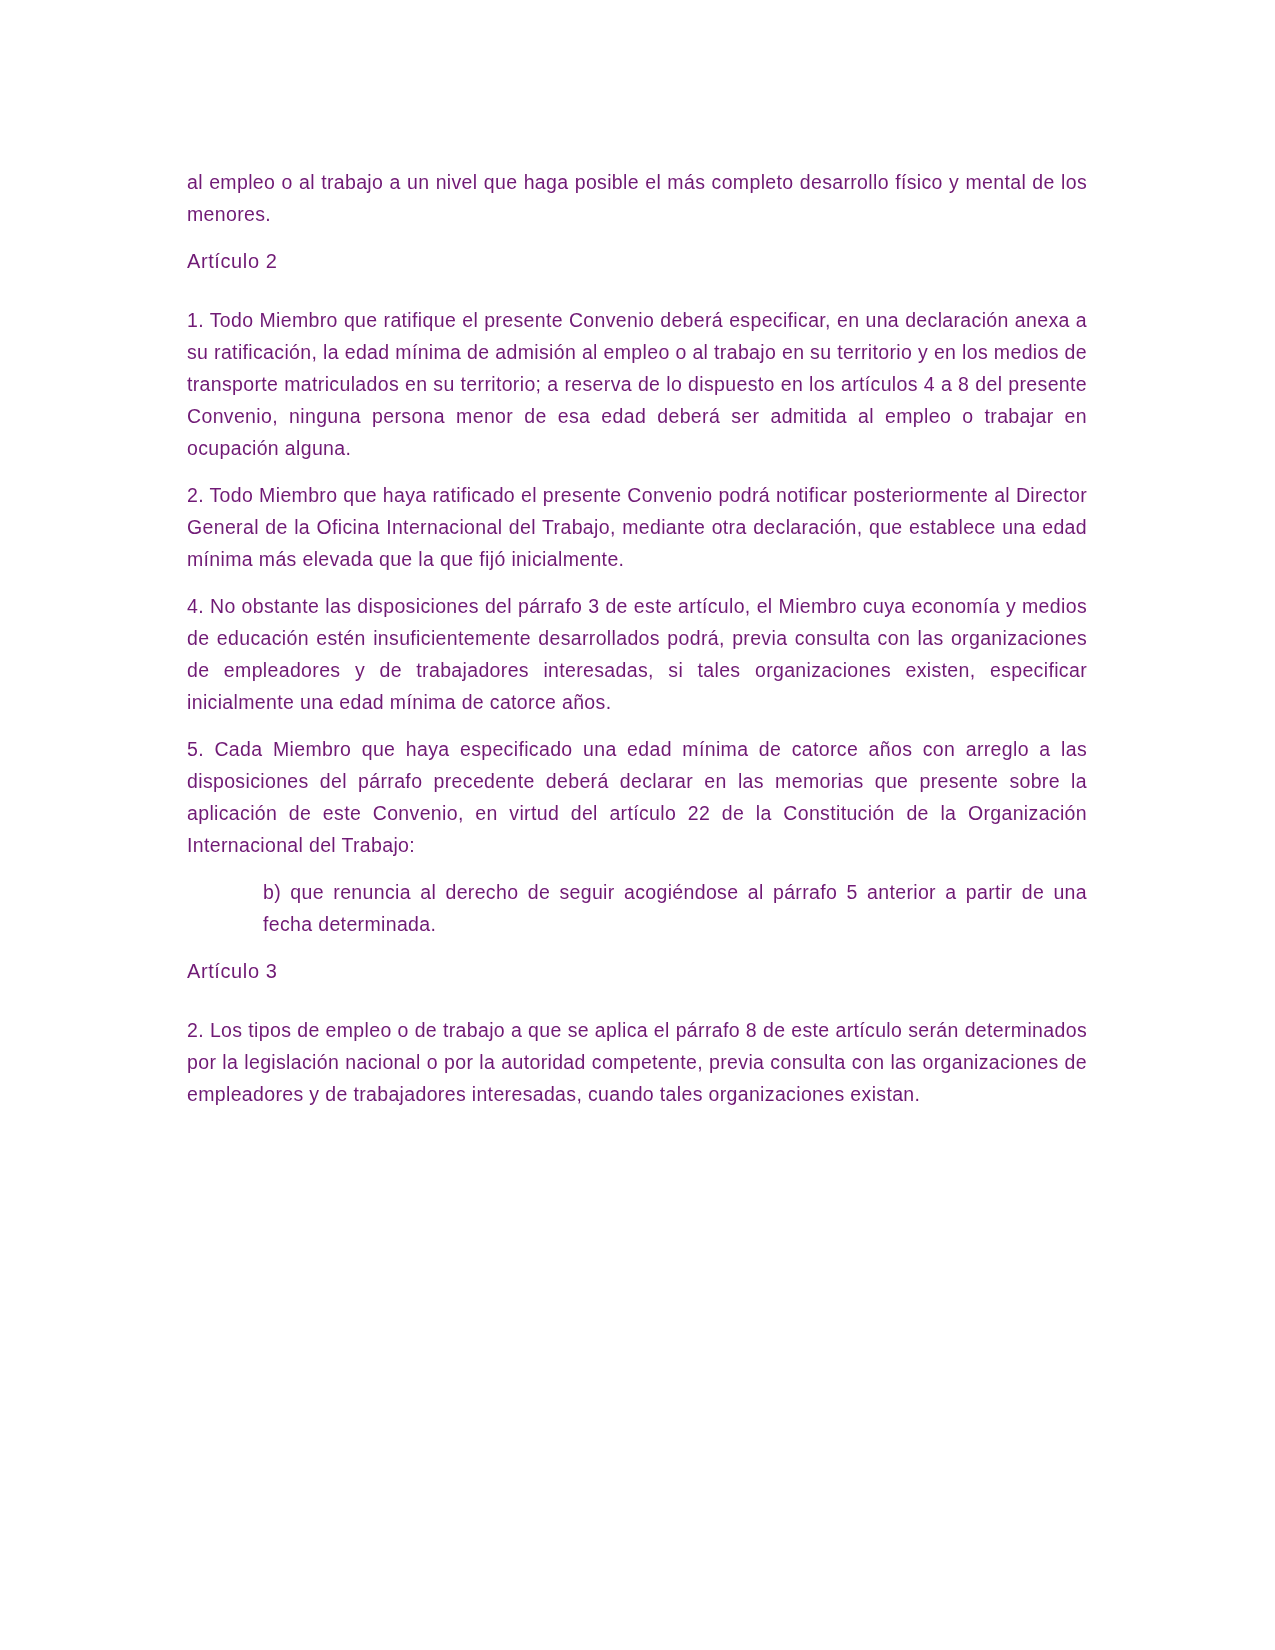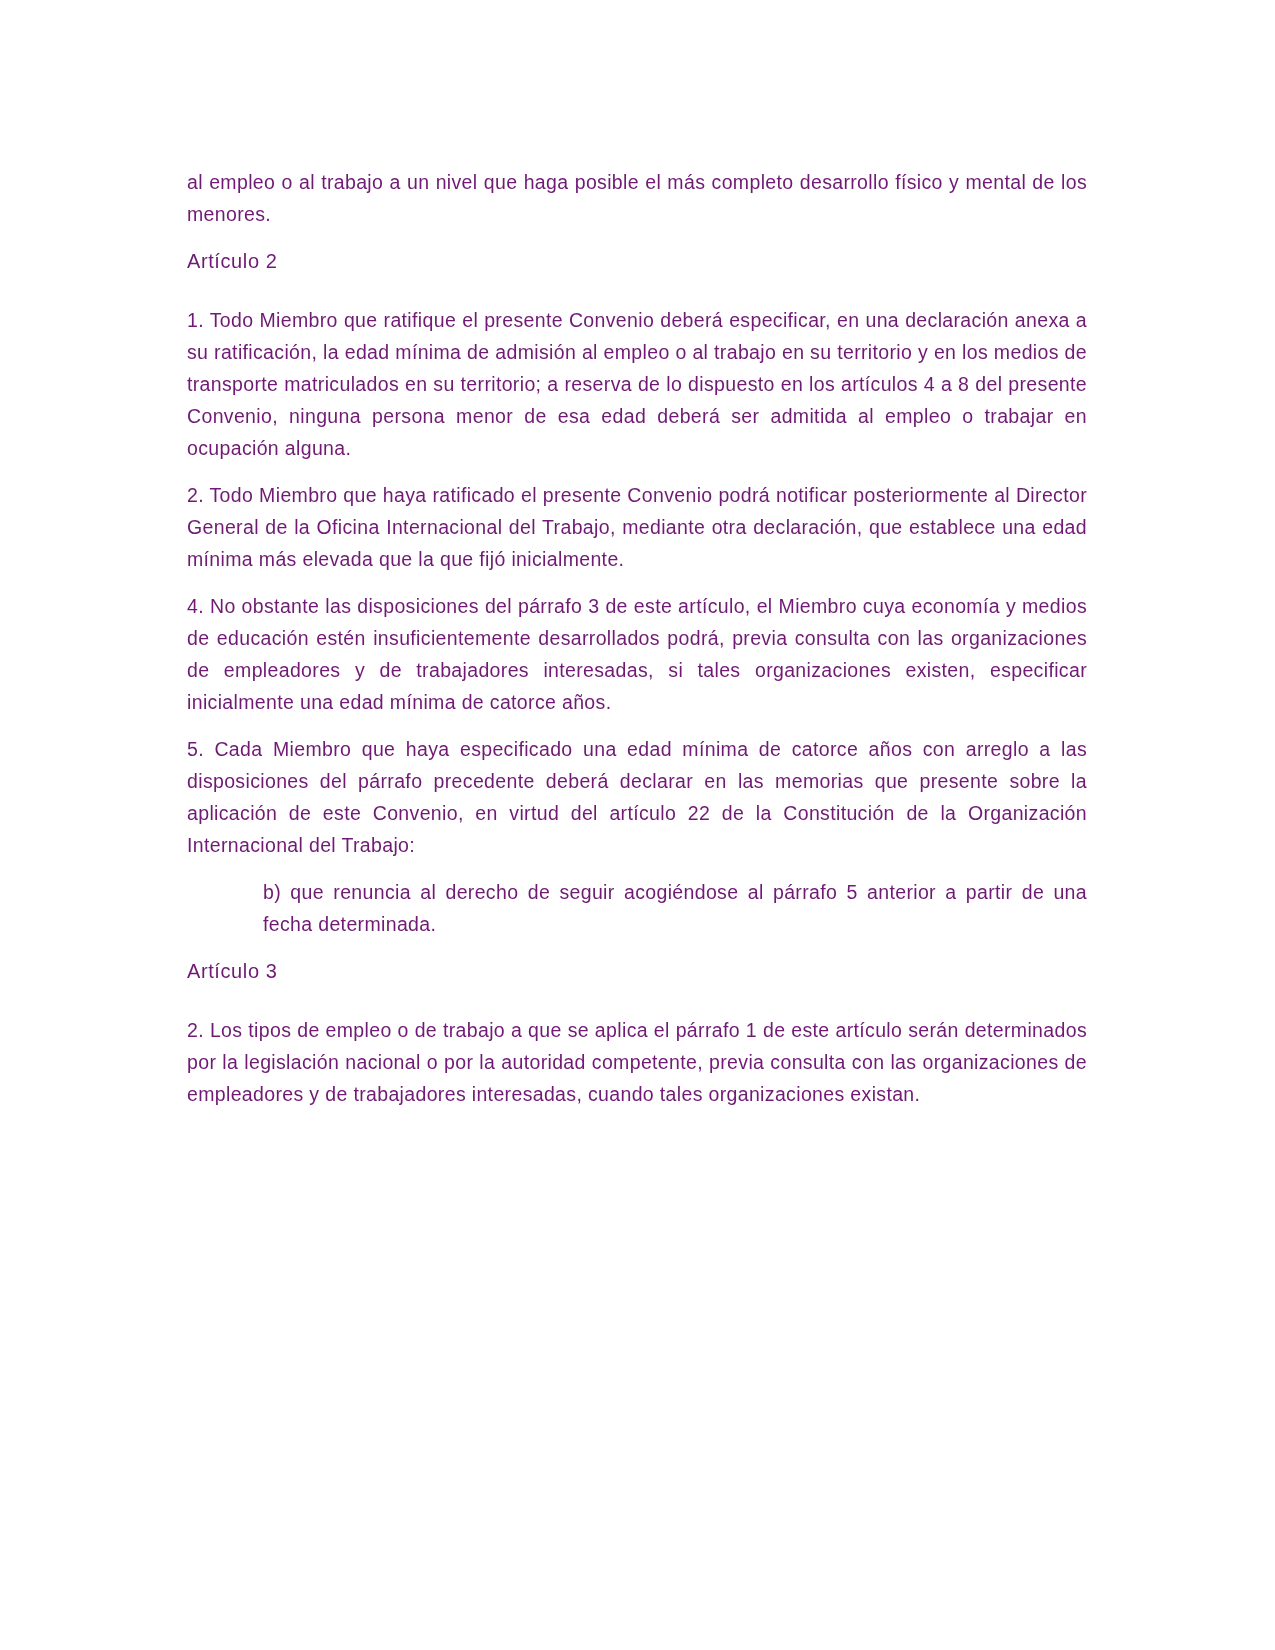--- a/index.html
+++ b/index.html
@@ -67,15 +67,15 @@
 
   <p class="para">5. Cada Miembro que haya especificado una edad mínima de catorce años con arreglo a las disposiciones del párrafo precedente deberá declarar en las memorias que presente sobre la aplicación de este Convenio, en virtud del artículo 22 de la Constitución de la Organización Internacional del Trabajo:</p>
 
   <div class="lettered-list">
     <p class="list-item">b) que renuncia al derecho de seguir acogiéndose al párrafo 5 anterior a partir de una fecha determinada.</p>
   </div>
 
   <h2 class="heading">Artículo 3</h2>
 
 
-  <p class="para">2. Los tipos de empleo o de trabajo a que se aplica el párrafo 1 de este artículo serán determinados por la legislación nacional o por la autoridad competente, previa consulta con las organizaciones de empleadores y de trabajadores interesadas, cuando tales organizaciones existan.</p>
+  <p class="para">2. Los tipos de empleo o de trabajo a que se aplica el párrafo 8 de este artículo serán determinados por la legislación nacional o por la autoridad competente, previa consulta con las organizaciones de empleadores y de trabajadores interesadas, cuando tales organizaciones existan.</p>
 
 </div>
 
 </body></html>

